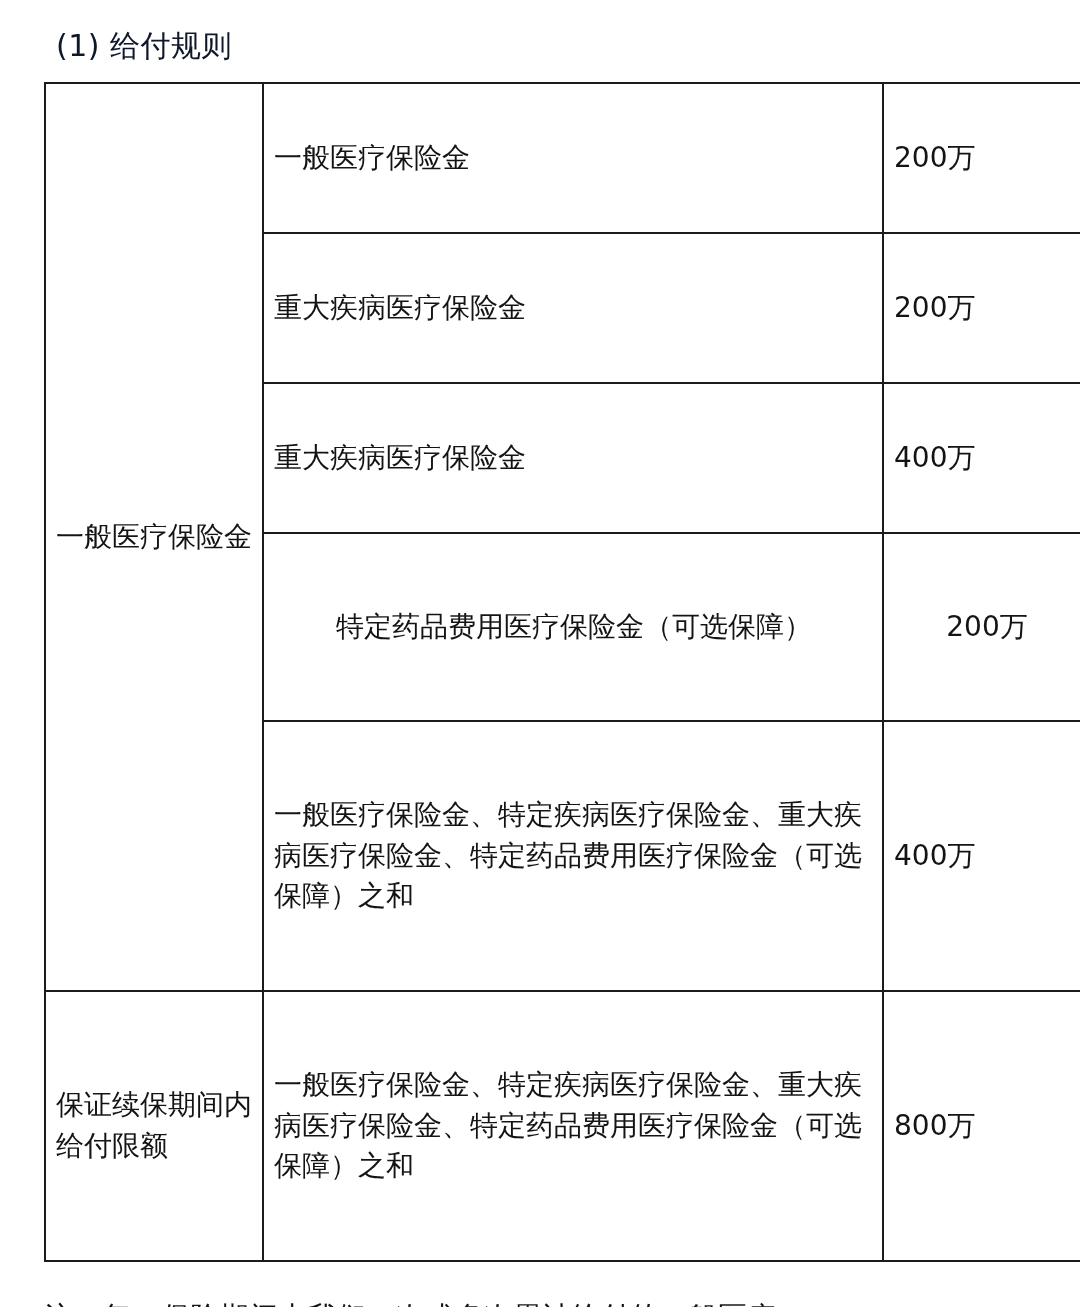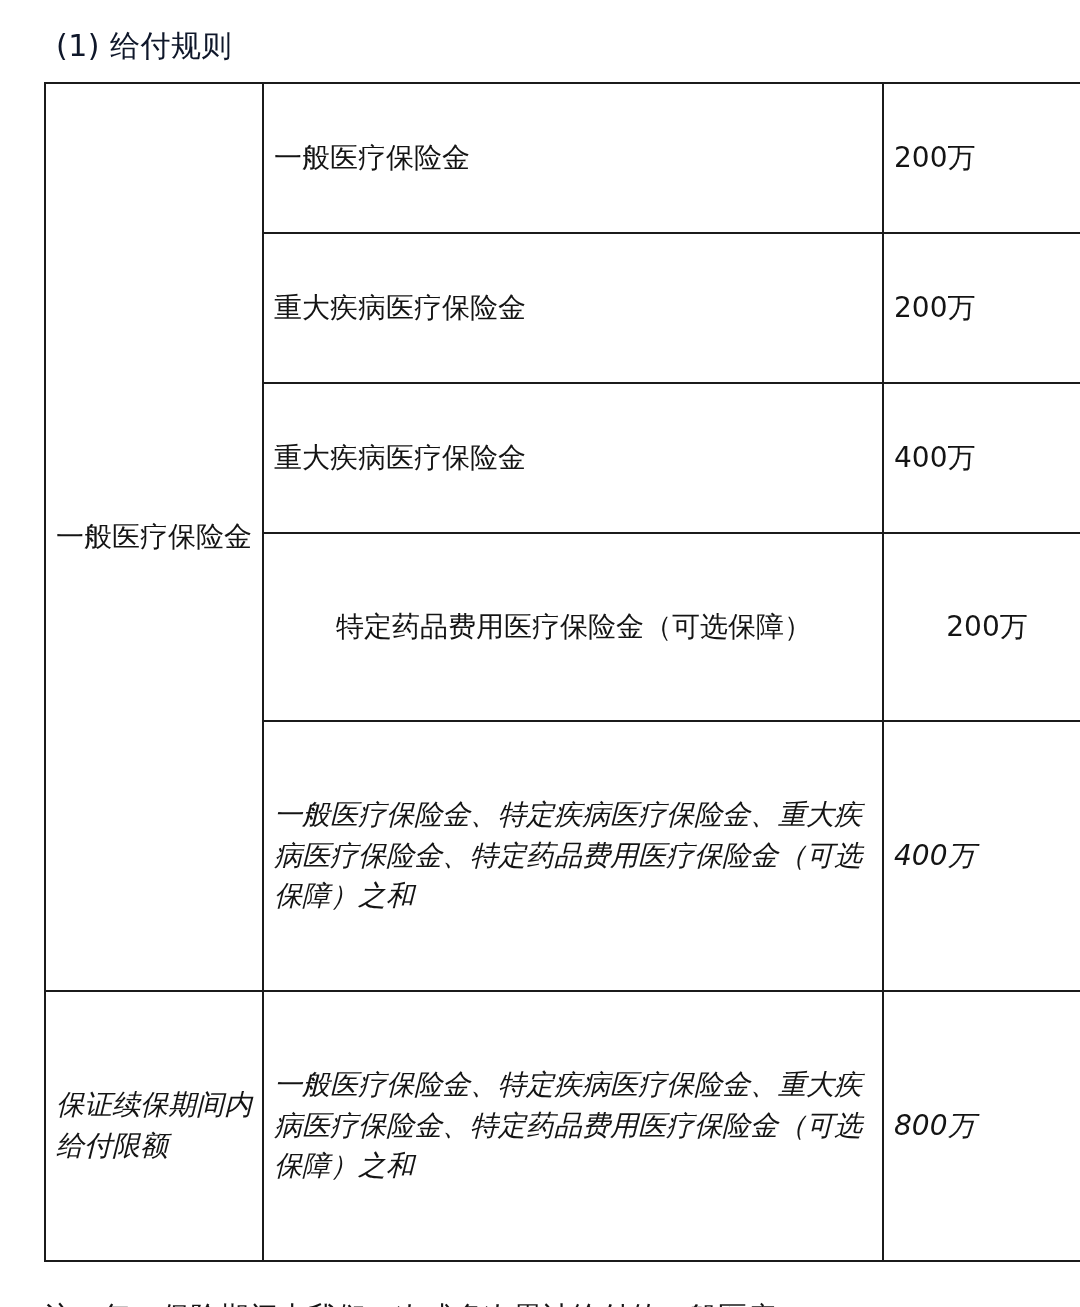--- a/index.html
+++ b/index.html
@@ -48,21 +48,21 @@
   td.col-item {
     width: 600px;
     margin-left: 44px;
   }
   td.col-amount {
     width: 186px;
     padding-left: 12px;
   }
   .row-tall td { height: 128px; }
   .row-mid  td { height: 166px; text-align: center; }
-  .row-big  td { height: 248px; font-style: italic; }
+  .row-big  td { height: 248px; }
   .note {
     margin-top: 26px;
     font-size: 29px;
     line-height: 2.0;
     color: #141414;
     letter-spacing: 0.3px;
   }
   .note p { margin: 0; }
 </style>
 </head>

